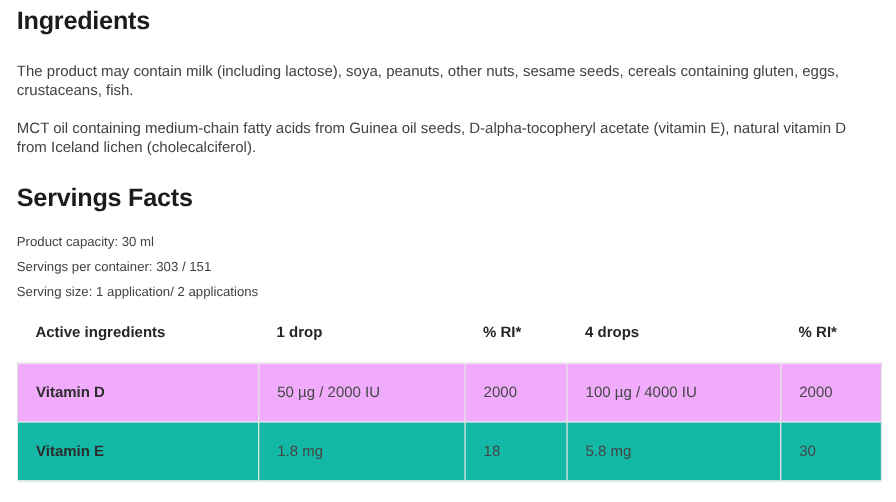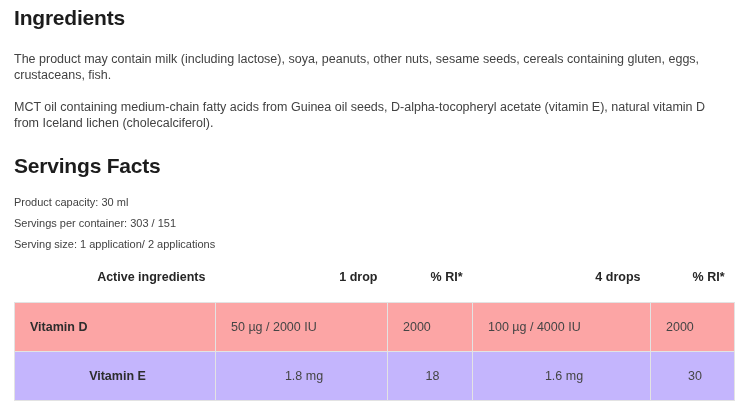--- a/index.html
+++ b/index.html
@@ -51,45 +51,44 @@
     border-collapse: collapse;
     table-layout: fixed;
     width: 720px;
   }
   table.nutrition-table col.c1 { width: 201px; }
   table.nutrition-table col.c2 { width: 172px; }
   table.nutrition-table col.c3 { width: 85px;  }
   table.nutrition-table col.c4 { width: 178px; }
   table.nutrition-table col.c5 { width: 84px;  }
   table.nutrition-table th {
-    text-align: right;
+    text-align: left;
     font-size: 12.5px;
     line-height: 16px;
     font-weight: 700;
     color: #262626;
     padding: 0 10px 17px 15px;
     border: none;
   }
   table.nutrition-table td {
     font-size: 12.5px;
     line-height: 16px;
     color: #454545;
     padding: 0 10px 0 15px;
     height: 48px;
     vertical-align: middle;
     border: 1px solid #e3e3e3;
-    background: #fca5a5;
+    background: #f0abfc;
   }
   table.nutrition-table td.ingredient-col {
     font-weight: 700;
     color: #2d2d2d;
   }
   table.nutrition-table tr.striped td {
-    background: #c4b5fd;
-    text-align: center;
+    background: #14b8a6;
   }
 </style>
 </head>
 <body>
 
 <div class="content">
 
   <h2 class="section-heading">Ingredients</h2>
 
   <p class="body-text allergens">The product may contain milk (including lactose), soya, peanuts, other nuts, sesame seeds, cereals containing gluten, eggs,
@@ -126,19 +125,19 @@
         <td class="ingredient-col">Vitamin D</td>
         <td>50 µg / 2000 IU</td>
         <td>2000</td>
         <td>100 µg / 4000 IU</td>
         <td>2000</td>
       </tr>
       <tr class="striped">
         <td class="ingredient-col">Vitamin E</td>
         <td>1.8 mg</td>
         <td>18</td>
-        <td>1.6 mg</td>
+        <td>5.8 mg</td>
         <td>30</td>
       </tr>
     </tbody>
   </table>
 
 </div>
 
 </body></html>

